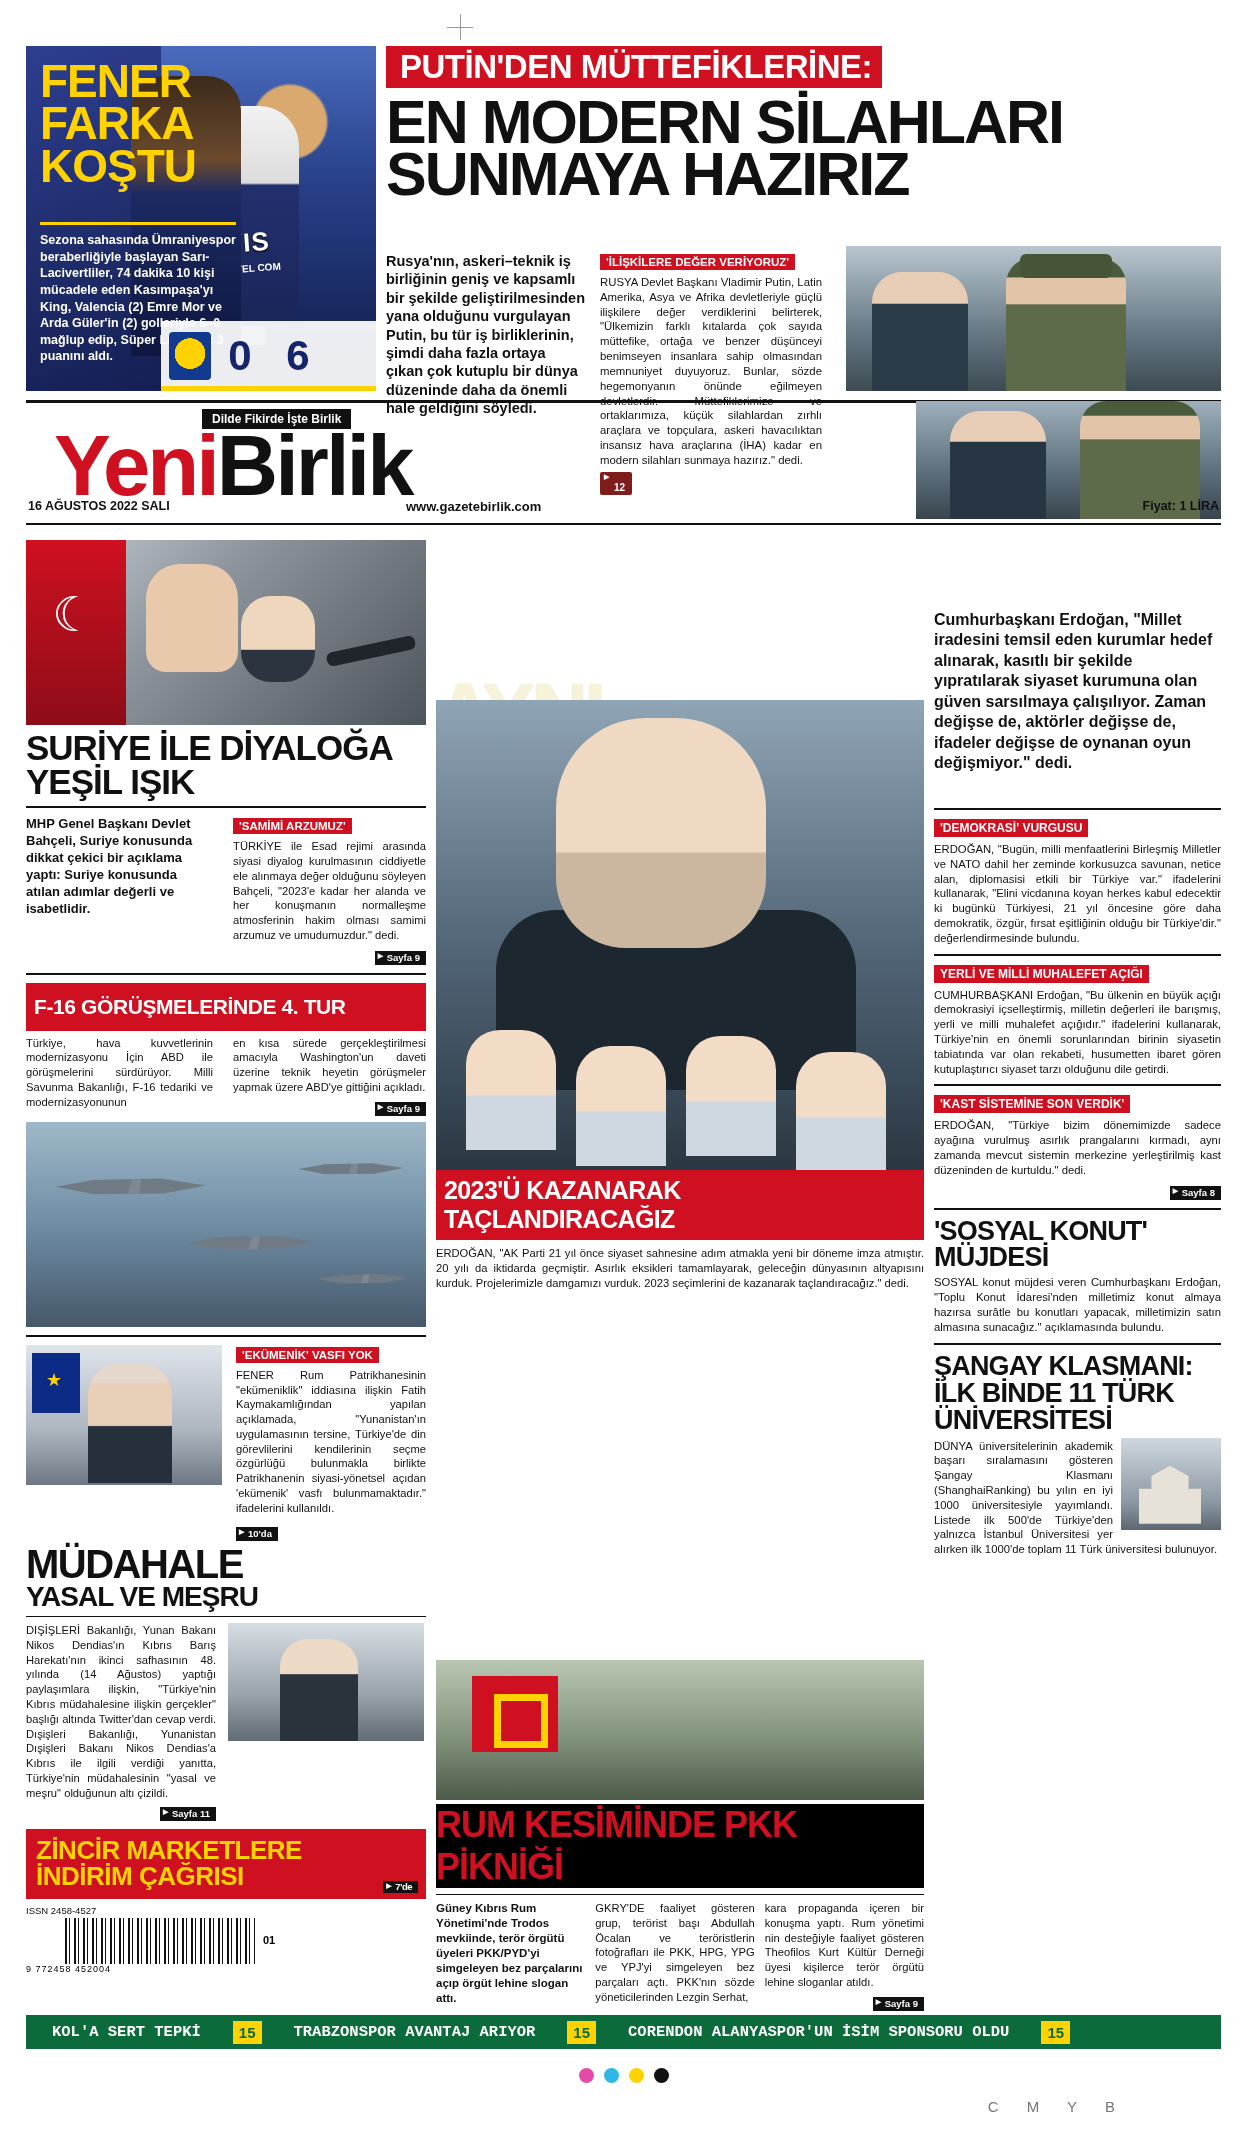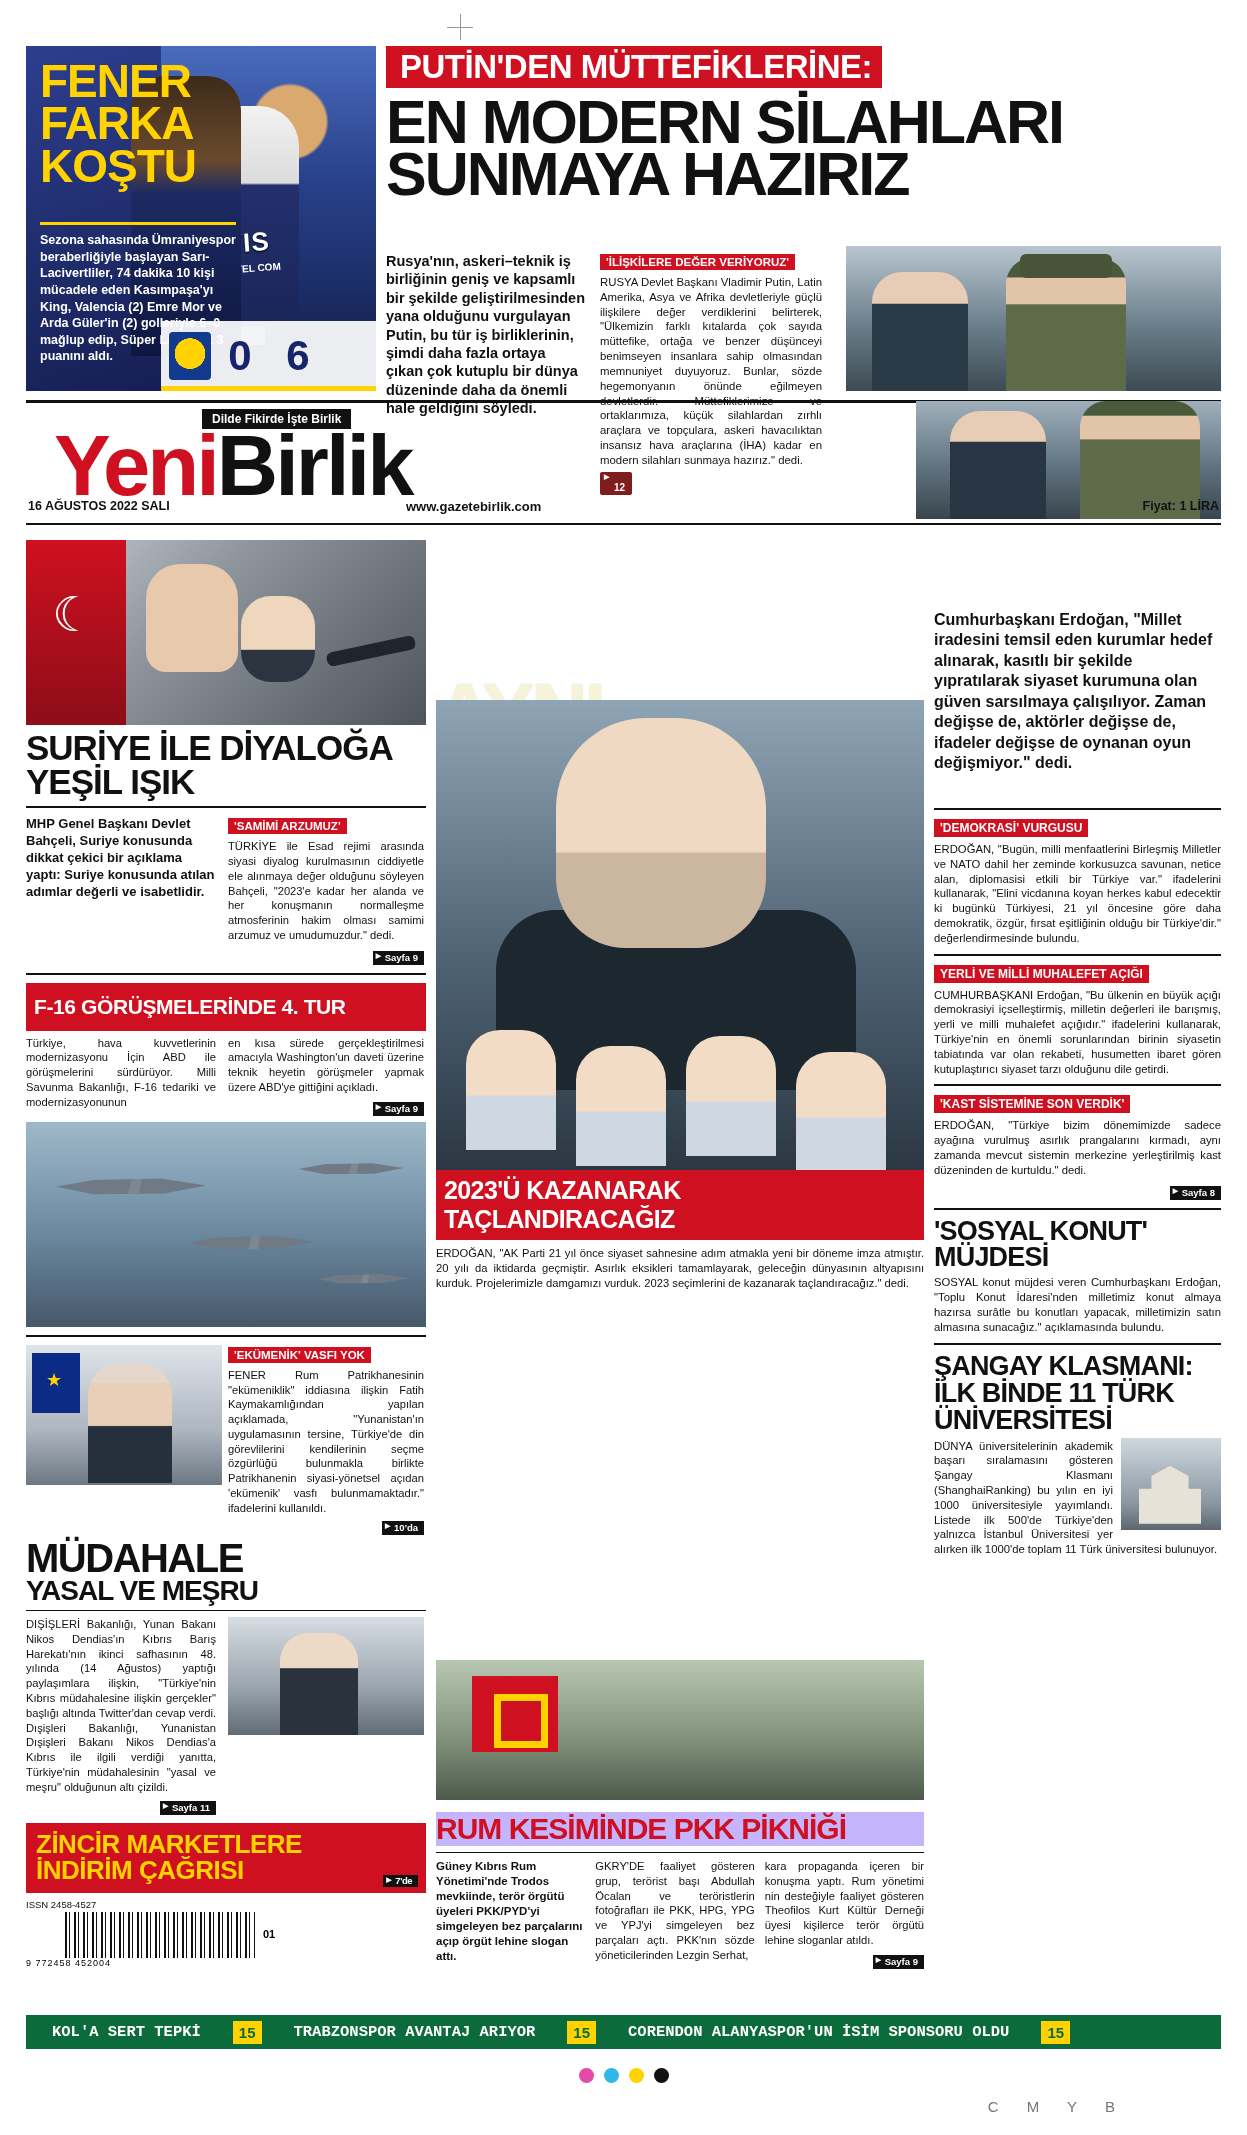--- a/index.html
+++ b/index.html
@@ -137,21 +137,21 @@
   .bahceli-photo .hand{ position:absolute; left:120px; top:24px; width:92px; height:108px;
     background:#e9c9ab; border-radius:34px 34px 20px 20px;}
   .bahceli-photo .head{ position:absolute; left:215px; top:56px; width:74px; height:86px;
     background:linear-gradient(180deg,#efd7bd 0 62%, #2c3440 63% 100%); border-radius:30px;}
   .bahceli-photo .mic{ position:absolute; left:300px; top:104px; width:90px; height:14px; background:#20252c; transform:rotate(-12deg); border-radius:6px;}
 
   .suriye-head {
     font-size:35px; font-weight:bold; line-height:0.96; color:#111; letter-spacing:-1px; text-transform:uppercase;
     margin-top:6px;
   }
-  .two-col { display:flex; gap:12px; margin-top:6px; }
+  .two-col { display:flex; gap:20px; margin-top:6px; }
   .two-col .c1 { width:190px; }
   .two-col .c2 { width:196px; }
   .lead-bold { font-size:13px; line-height:1.3; font-weight:bold; color:#111; }
   .body-sm { font-size:11.2px; line-height:1.32; color:#111; text-align:justify; }
 
   .f16-band { background:#cf1020; color:#fff; font-size:21px; font-weight:bold; padding:12px 8px; letter-spacing:-.4px; }
   .f16-photo { width:400px; height:205px; margin-top:6px;
     background:linear-gradient(180deg,#9fb8c9 0%,#6f8da4 50%,#46586a 100%); position:relative; overflow:hidden;}
   .jet { position:absolute; width:150px; height:34px; background:#6f7a85; clip-path:polygon(0 50%,25% 30%,70% 26%,100% 46%,72% 70%,25% 72%); }
   .jet:after{content:""; position:absolute; left:50px; top:-16px; width:56px; height:56px; background:#7d8893; clip-path:polygon(30% 100%,60% 0,70% 0,55% 100%);}
@@ -207,21 +207,21 @@
     background:linear-gradient(180deg,#cfd8de 0%,#8b98a3 70%,#5c6770 100%); position:relative;}
   .sangay-photo:after{content:""; position:absolute; left:18px; top:28px; width:62px; height:58px; background:#e7e2d8;
     clip-path:polygon(0 100%,0 40%,20% 40%,20% 18%,50% 0,80% 18%,80% 40%,100% 40%,100% 100%);}
 
   
   .pkk-box { position:absolute; left:436px; top:1660px; width:488px; }
   .pkk-photo { width:488px; height:140px; position:relative; overflow:hidden;
     background:linear-gradient(180deg,#b9c7b2 0%,#7d8e78 60%,#4d5a49 100%);}
   .pkk-photo .banner{ position:absolute; left:36px; top:16px; width:86px; height:76px; background:#cf1020;}
   .pkk-photo .banner:after{content:""; position:absolute; left:22px; top:18px; width:40px; height:40px; border:7px solid #ffd200;}
-  .pkk-head { background:#c4b5fd; color:#cf1020; font-size:30px; font-weight:bold; letter-spacing:-1px; text-transform:uppercase; margin-top:12px;}
+  .pkk-head { background:#000000; color:#cf1020; font-size:36px; font-weight:bold; letter-spacing:-1px; text-transform:uppercase; margin-top:4px;}
 
   .bottom-band {
     position:absolute; left:26px; top:2015px; width:1195px; height:34px; background:#0b6b3a;
     display:flex; align-items:center; color:#fff; font-weight:bold; font-size:15.5px;
   }
   .bb-item { padding:0 26px; white-space:nowrap;font-family:Liberation Mono, monospace; }
   .bb-num { background:#ffd200; color:#0b6b3a; font-size:15px; font-weight:bold; padding:3px 6px; margin:0 6px; }
 
   .dots { position:absolute; left:50%; transform:translateX(-50%); top:2068px; display:flex; gap:10px; }
   .dot { width:15px; height:15px; border-radius:50%; }
@@ -344,21 +344,21 @@
     <div class="two-col">
       <div class="c1">
         <div class="dendias-photo">
           <div class="eu"></div>
           <div class="hd"></div>
         </div>
       </div>
       <div class="c2">
         <span class="red-label">'EKÜMENİK' VASFI YOK</span>
         <div class="body-sm" style="margin-top:5px;">FENER Rum Patrikhanesinin "ekümeniklik" iddiasına ilişkin Fatih Kaymakamlığından yapılan açıklamada, "Yunanistan'ın uygulamasının tersine, Türkiye'de din görevlilerini kendilerinin seçme özgürlüğü bulunmakla birlikte Patrikhanenin siyasi-yönetsel açıdan 'ekümenik' vasfı bulunmamaktadır." ifadelerini kullanıldı.</div>
-        <div style="text-align:right;margin-top:1px;text-decoration:underline;">
+        <div style="margin-top:7px;text-decoration:underline;">
           <span class="small-chip">10'da</span>
         </div>
       </div>
     </div>
 
     <div class="mudahale-head">MÜDAHALE</div>
     <div class="mudahale-sub">YASAL VE MEŞRU</div>
     <div class="hr-hair"></div>
     <div style="display:flex;gap:12px;">
       <div style="width:190px;">

